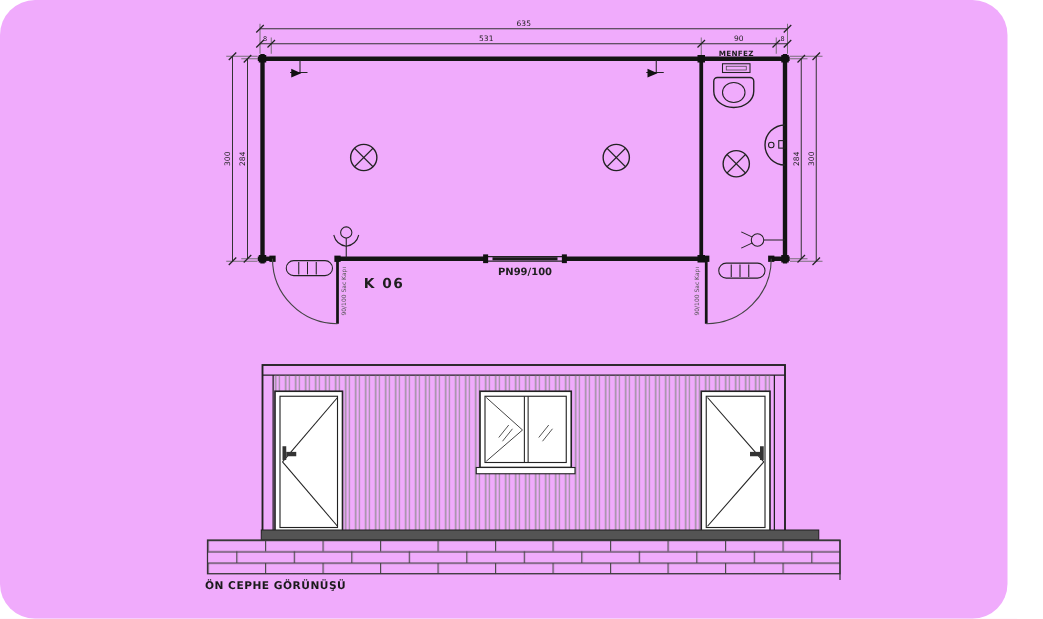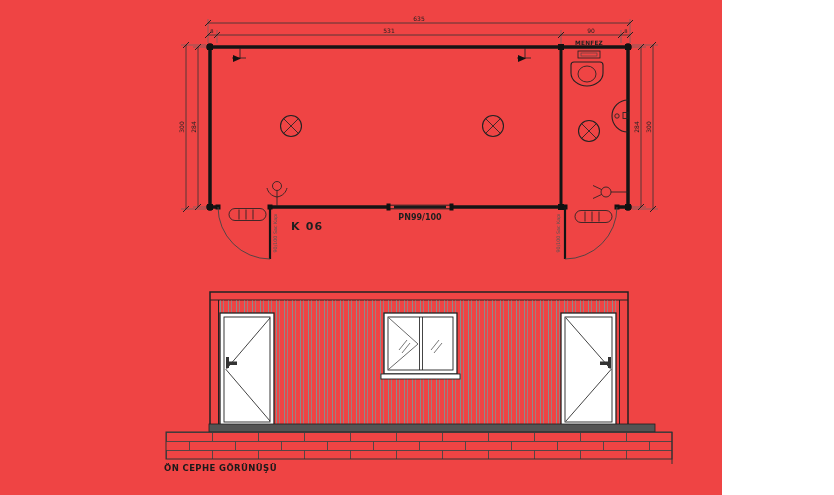--- a/index.html
+++ b/index.html
@@ -1,17 +1,17 @@
 <!DOCTYPE html>
 <html><head>
 <meta charset="utf-8">
 <style>
   html,body{margin:0;padding:0;background:#ffffff;}
-  .canvas{position:relative;width:722px;height:495px;background:#ef4444;overflow:hidden;
-          font-family:"DejaVu Sans", sans-serif;}
+  .canvas{position:relative;width:806px;height:495px;background:#f0abfc;overflow:hidden;
+          font-family:"DejaVu Sans", sans-serif;border-radius:28px;}
   svg{position:absolute;left:0;top:0;}
   text{fill:#1f1f1f;font-family:"DejaVu Sans", sans-serif;}
   .dim{font-size:6px;fill:#222;}
   .dim-small{font-size:5.2px;fill:#222;}
   .lbl-vent{font-size:5.8px;font-weight:bold;letter-spacing:.2px;}
   .lbl-room{font-size:11px;font-weight:bold;letter-spacing:1.2px;}
   .lbl-win{font-size:8px;font-weight:600;}
   .lbl-door{font-size:4.8px;fill:#555;}
   .lbl-title{font-size:8.5px;font-weight:600;letter-spacing:.4px;fill:#1a1a1a;}
   .wall{stroke:#141414;stroke-width:3.5;stroke-linecap:square;}

